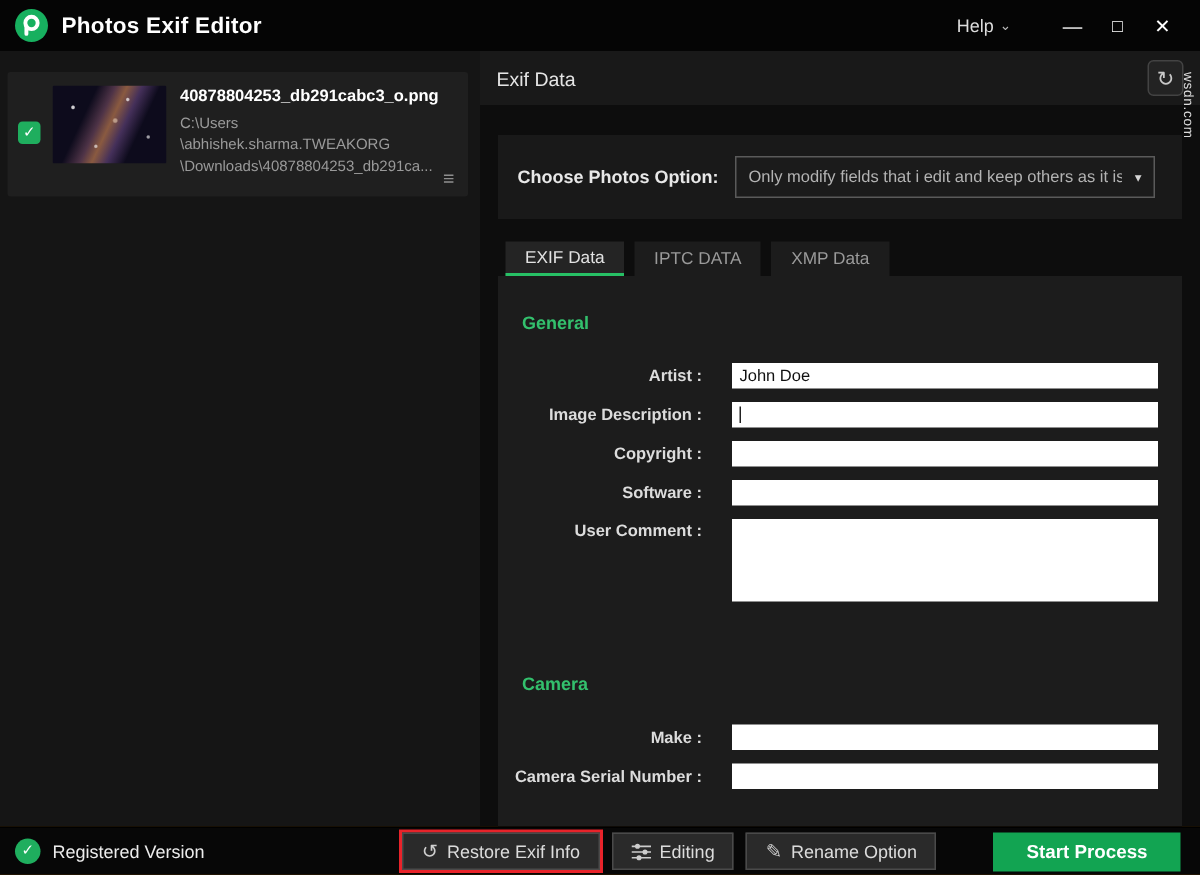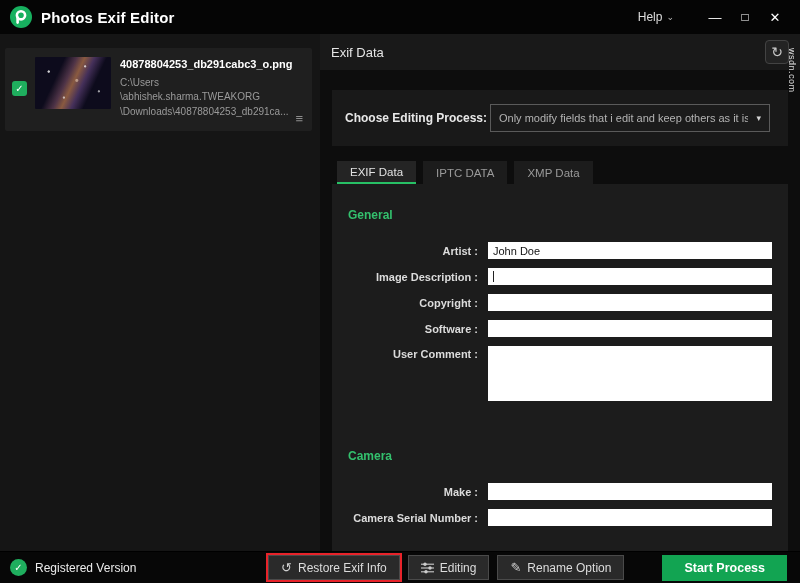--- a/index.html
+++ b/index.html
@@ -62,21 +62,21 @@
   .tabs { display: flex; margin: 15px 12px 0 17px; gap: 7px; }
   .tab { height: 23px; background: #1c1c1c; color: #9a9a9a; font-size: 11.5px; display: flex; align-items: center;
          padding: 0 13px; cursor: default; }
   .tab.active { background: #242424; color: #e2e2e2; border-bottom: 2px solid #27c065; }
 
   .form-wrap { flex: 1; margin: 0 12px; background: #1c1c1c; padding: 24px 16px 0 8px; overflow: hidden; }
   .section-title { color: #33c06d; font-size: 12px; font-weight: bold; margin: 0 0 20px 8px; }
   .form-section { margin-bottom: 48px; }
   .form-row { display: flex; align-items: center; margin-bottom: 9px; }
   .form-row.textarea-row { align-items: flex-start; }
-  .row-label { flex: 0 0 148px; width: 148px; text-align: right; color: #dcdcdc; font-size: 11px; font-weight: bold; padding-right: 10px; }
+  .row-label { flex: 0 0 148px; width: 148px; text-align: right; color: #dcdcdc; font-size: 11px; font-weight: bold; padding-right: 20px; }
   .textarea-row .row-label { padding-top: 2px; }
   .row-input { flex: 1; }
   .row-input input { width: 100%; height: 17px; border: none; outline: none; background: #fff; color: #111;
                      font-size: 11px; padding: 0 5px; font-family: "Liberation Sans", sans-serif; border-radius: 0; display: block; }
   .row-input textarea { width: 100%; height: 55px; border: none; outline: none; background: #fff; resize: none;
                         font-family: "Liberation Sans", sans-serif; font-size: 11px; padding: 2px 5px; display: block; }
   input.focused-caret { background-image: linear-gradient(#222, #222); background-repeat: no-repeat;
                         background-size: 1px 11px; background-position: 5px 3px; }
 
   
@@ -136,21 +136,21 @@
       </div>
     </div>
 
     <div class="right-panel">
       <div class="right-header">
         <span class="rh-label">Exif Data</span>
         <button class="refresh-btn">↻</button>
       </div>
 
       <div class="edit-option">
-        <span class="eo-label">Choose Editing Process:</span>
+        <span class="eo-label">Choose Photos Option:</span>
         <div class="dropdown">
           <span class="dd-value">Only modify fields that i edit and keep others as it is</span>
           <span class="dd-caret">▾</span>
         </div>
       </div>
 
       <div class="tabs">
         <div class="tab active">EXIF Data</div>
         <div class="tab">IPTC DATA</div>
         <div class="tab">XMP Data</div>

